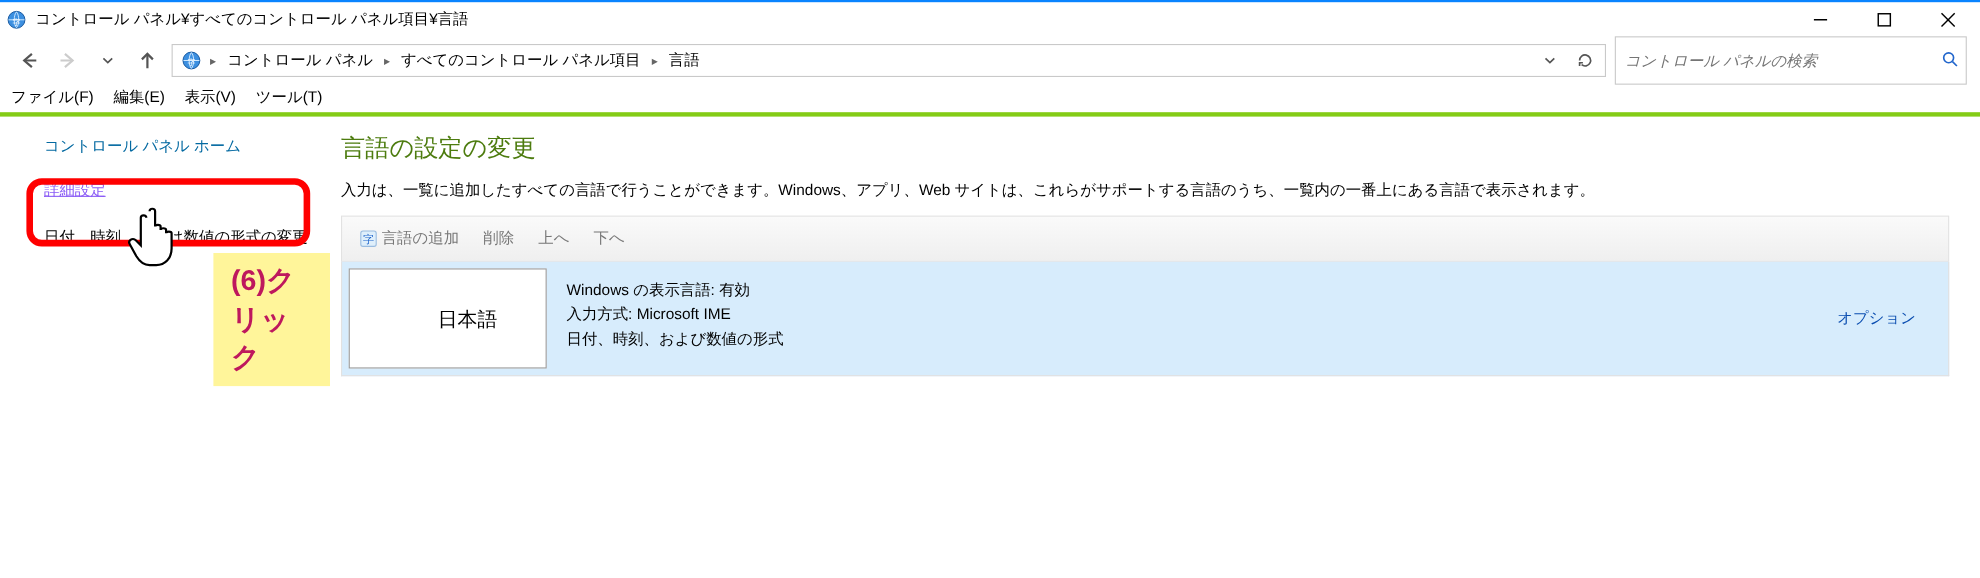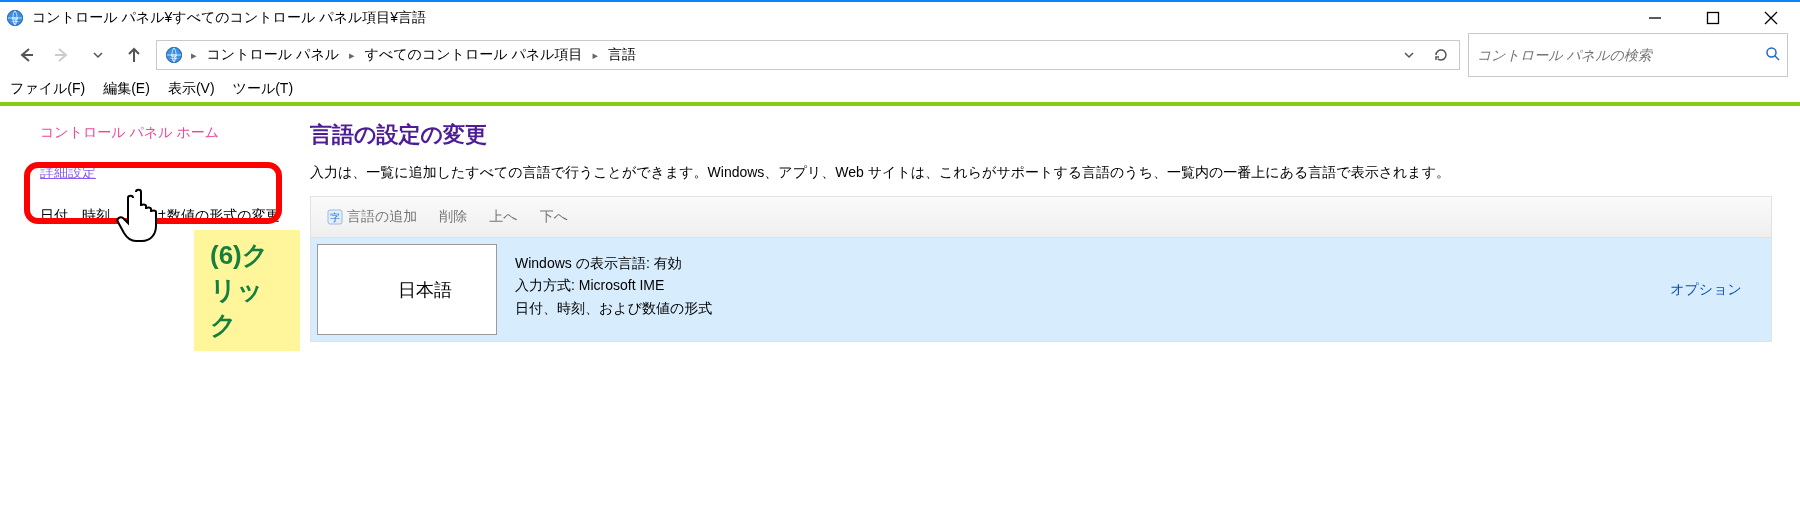--- a/index.html
+++ b/index.html
@@ -117,21 +117,21 @@
     display: flex;
     height: calc(525px - 34px - 42px - 30px);
     position: relative;
   }
   .sidebar {
     width: 300px;
     padding: 18px 20px 18px 40px;
     position: relative;
   }
   .sidebar .side-home {
-    color: #ec4899;
+    color: #0369a1;
     margin-bottom: 22px;
   }
   .sidebar .side-link {
     color: #8b5cf6;
     text-decoration: underline;
     display: inline-block;
     margin-bottom: 22px;
   }
   .sidebar .datefmt {
     color: #000;
@@ -149,37 +149,37 @@
   }
   .cursor-icon {
     position: absolute;
     left: 116px; top: 78px;
     pointer-events: none;
   }
   .annotation-label {
     position: absolute;
     left: 194px; top: 124px;
     background: #fff59a;
-    color: #15803d;
+    color: #be185d;
     font-weight: bold;
     font-size: 26px;
     padding: 8px 16px;
   }
 
   
   .main {
     flex: 1 1 auto;
     padding: 14px 28px 14px 10px;
     position: relative;
   }
   .main h1 {
     margin: 0 0 14px 0;
     font-size: 22px;
-    font-weight: 700;
-    color: #4c1d95;
+    font-weight: 400;
+    color: #4d7c0f;
   }
   .main .desc {
     margin-bottom: 14px;
   }
 
   .toolbar {
     height: 42px;
     border: 1px solid #e2e2e2;
     background: linear-gradient(#fafafa,#efefef);
     display: flex; align-items: center;

